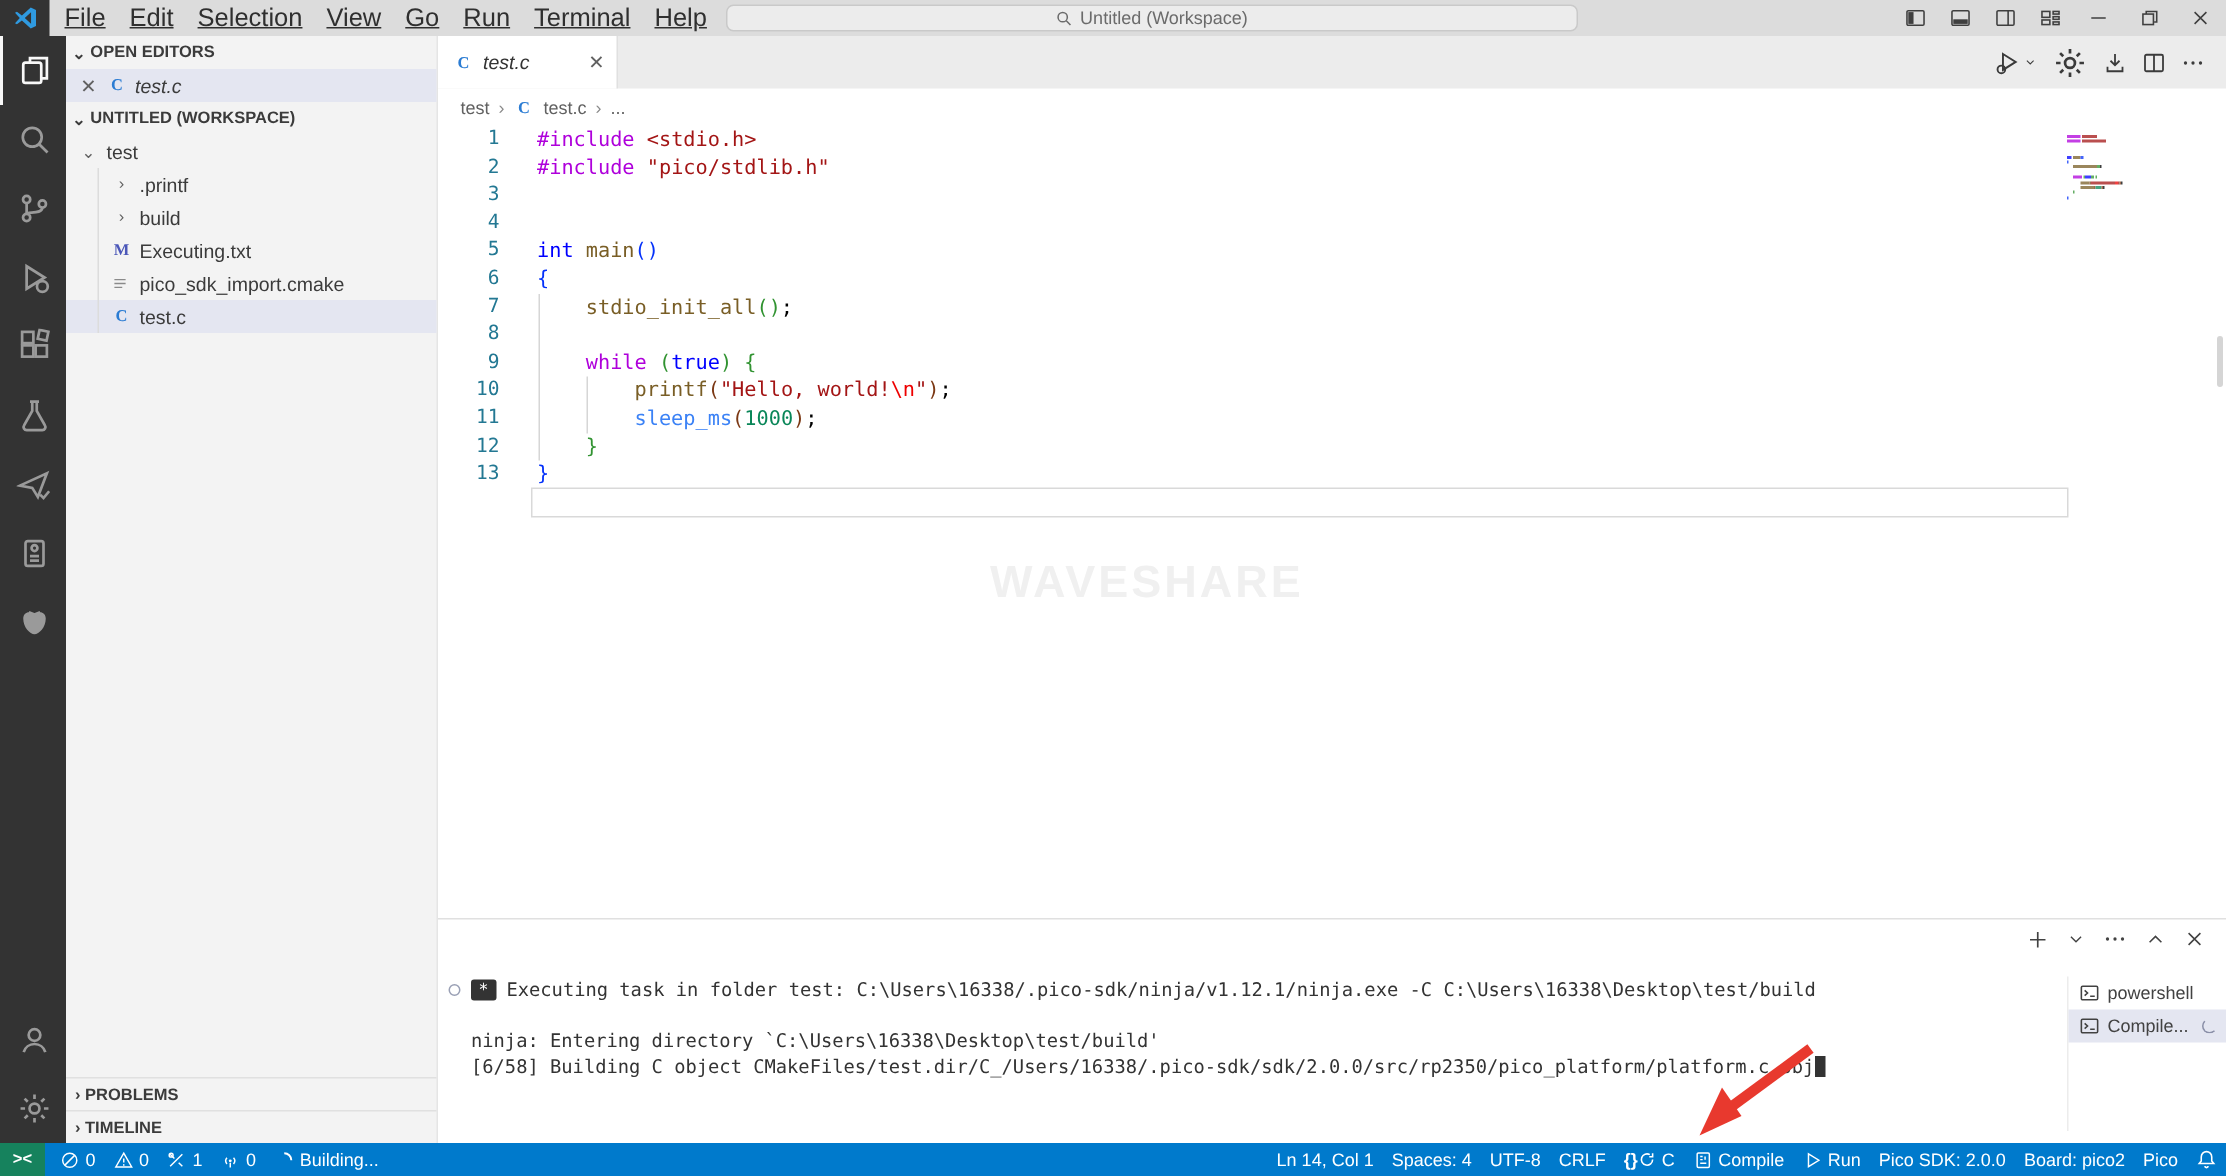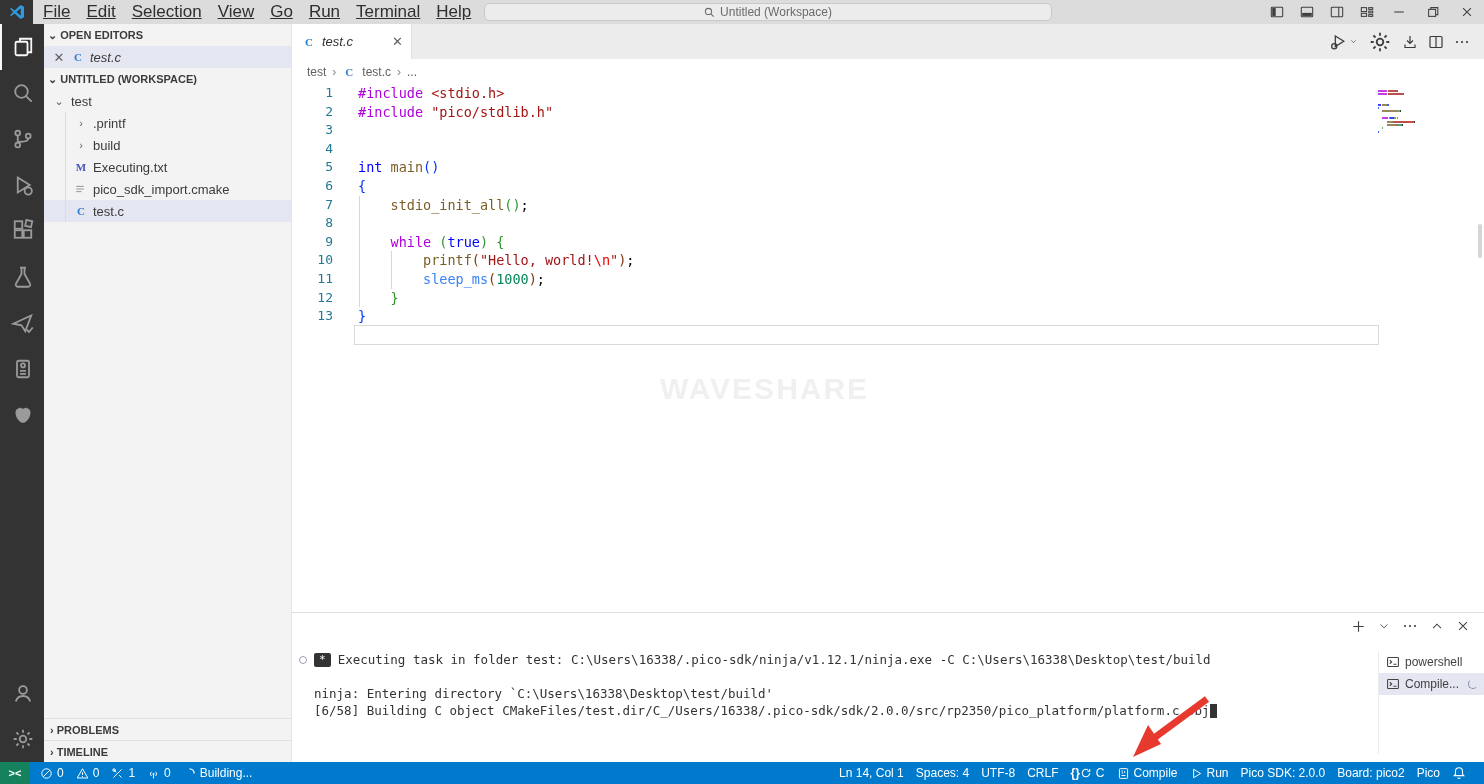--- a/index.html
+++ b/index.html
@@ -78,21 +78,21 @@
   .term-list { position:absolute; right:0; top:38px; width:106px; bottom:8px; border-left:1px solid #ececec; font-size:12px; color:#424242; }
   .tl-row { height:22px; display:flex; align-items:center; gap:5px; padding-left:7px; }
   .tl-row.selected { background:#e4e6f1; }
   .spinner { width:10px; height:10px; border:1.5px solid transparent; border-bottom-color:#8a8fa8; border-left-color:#8a8fa8; border-radius:50%; margin-left:4px; }
 
   
   .statusbar { position:absolute; left:0; bottom:0; right:0; height:22px; background:#007acc; color:#fff; display:flex; align-items:center; font-size:12px; }
   .remote { width:30px; height:22px; background:#16825d; display:flex; align-items:center; justify-content:center; font-weight:bold; font-size:11px; flex:none; }
   .sb-item { display:flex; align-items:center; gap:4px; padding:0 6px; height:22px; }
   .sb-left { display:flex; align-items:center; margin-left:4px; }
-  .sb-right { display:flex; align-items:center; margin-left:auto; padding-right:12px; }
+  .sb-right { display:flex; align-items:center; margin-left:auto; padding-right:0; }
   .sb-item .ic { display:flex; align-items:center; }
 
   
   .anno { position:absolute; left:1125px; top:693px; z-index:60; pointer-events:none; }
 </style>
 </head>
 <body>
 
 <div class="titlebar">
   <div class="logo-box">

